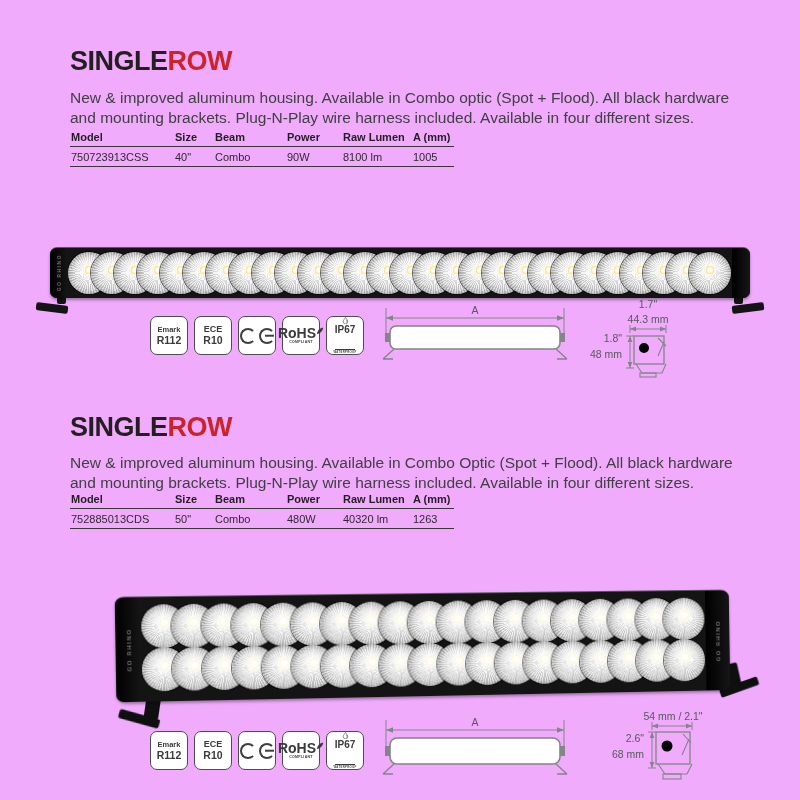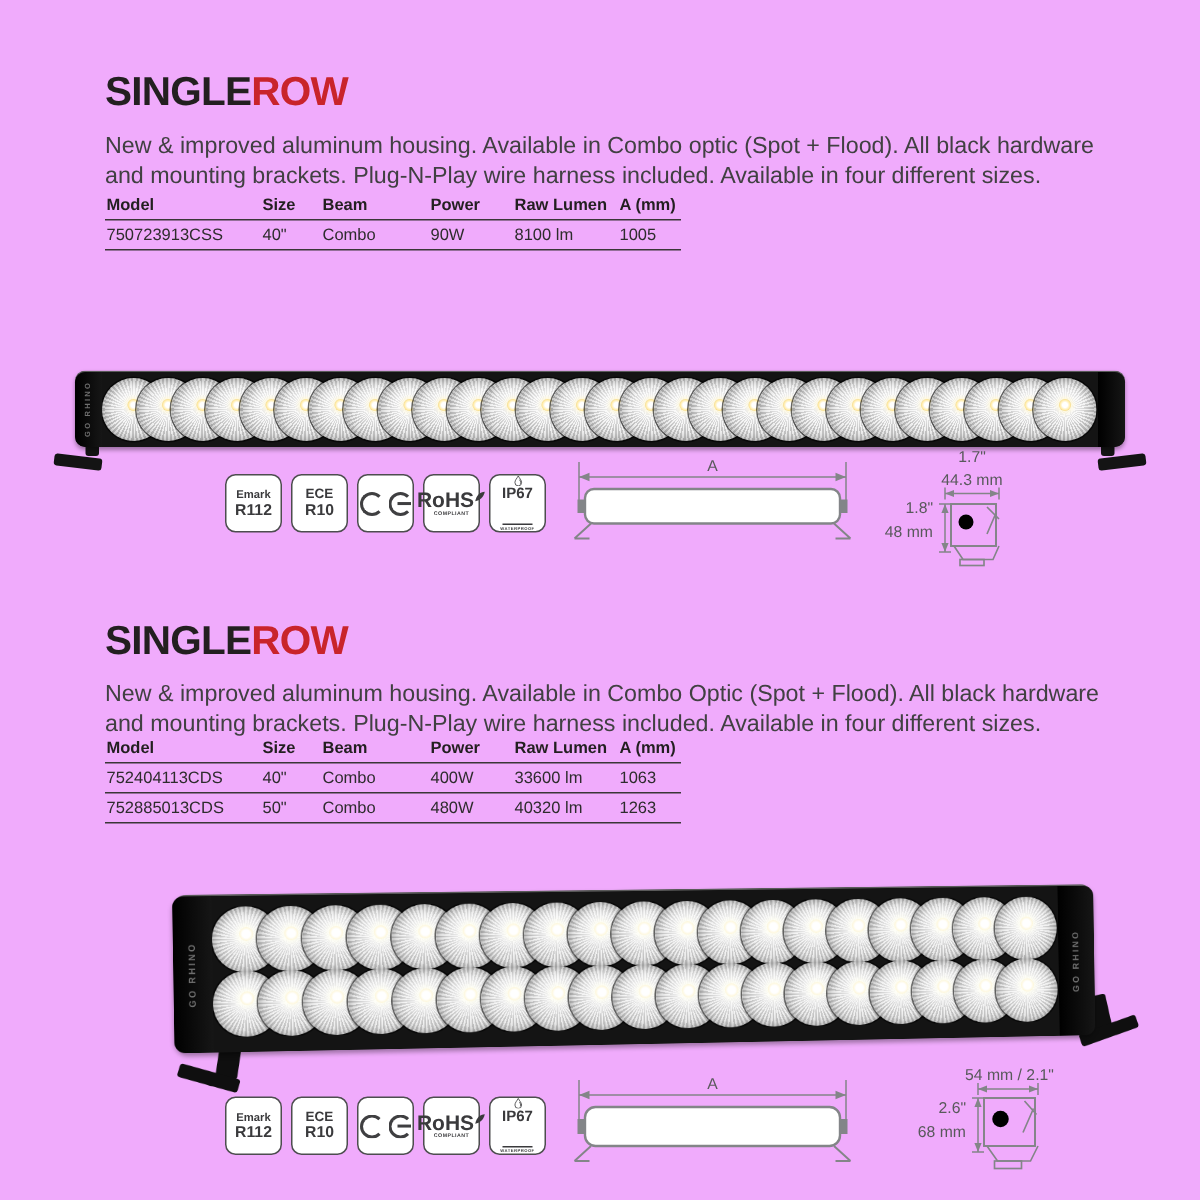--- a/index.html
+++ b/index.html
@@ -329,28 +329,20 @@
         <th>Model</th>
         <th>Size</th>
         <th>Beam</th>
         <th>Power</th>
         <th>Raw Lumen</th>
         <th>A (mm)</th>
       </tr>
     </thead>
     <tbody>
       <tr>
-        <td>752404113CDS</td>
-        <td>40"</td>
-        <td>Combo</td>
-        <td>400W</td>
-        <td>33600 lm</td>
-        <td>1063</td>
-      </tr>
-      <tr>
         <td>752885013CDS</td>
         <td>50"</td>
         <td>Combo</td>
         <td>480W</td>
         <td>40320 lm</td>
         <td>1263</td>
       </tr>
     </tbody>
   </table>
 

